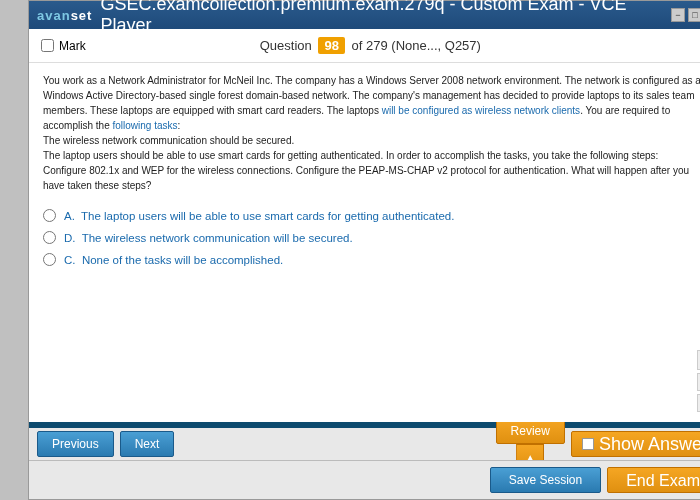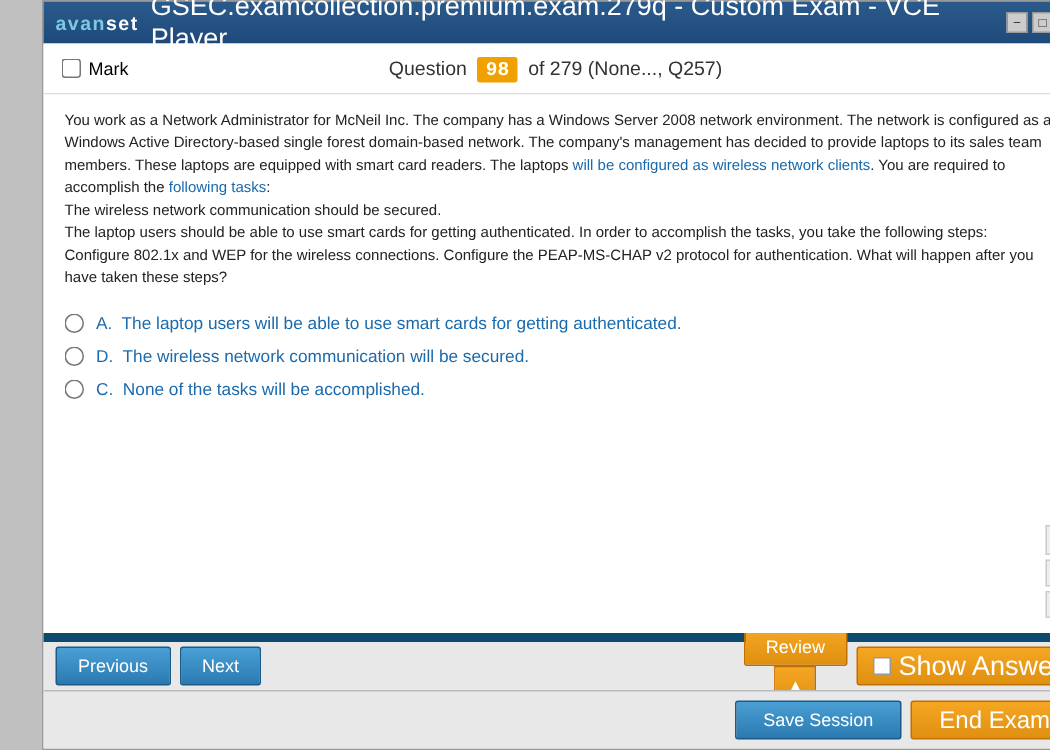--- a/index.html
+++ b/index.html
@@ -88,21 +88,20 @@
       font-size: 13px;
       color: #333;
     }
     .question-num {
       background: #f0a000;
       color: white;
       padding: 1px 6px;
       border-radius: 2px;
       font-weight: bold;
       margin: 0 3px;
-      font-family: Liberation Mono, monospace;
     }
 
     
     .content-area {
       flex: 1;
       background: white;
       padding: 10px 14px;
       overflow-y: auto;
       position: relative;
     }

